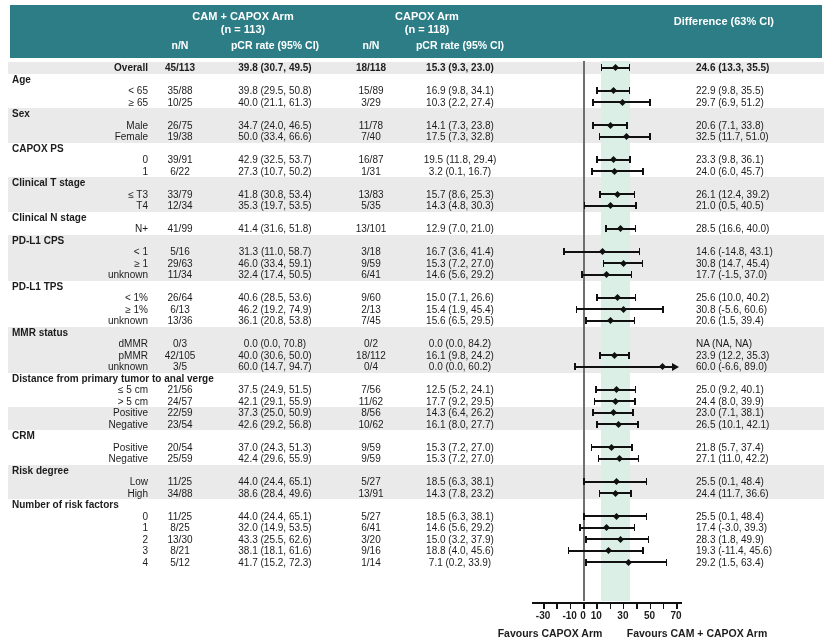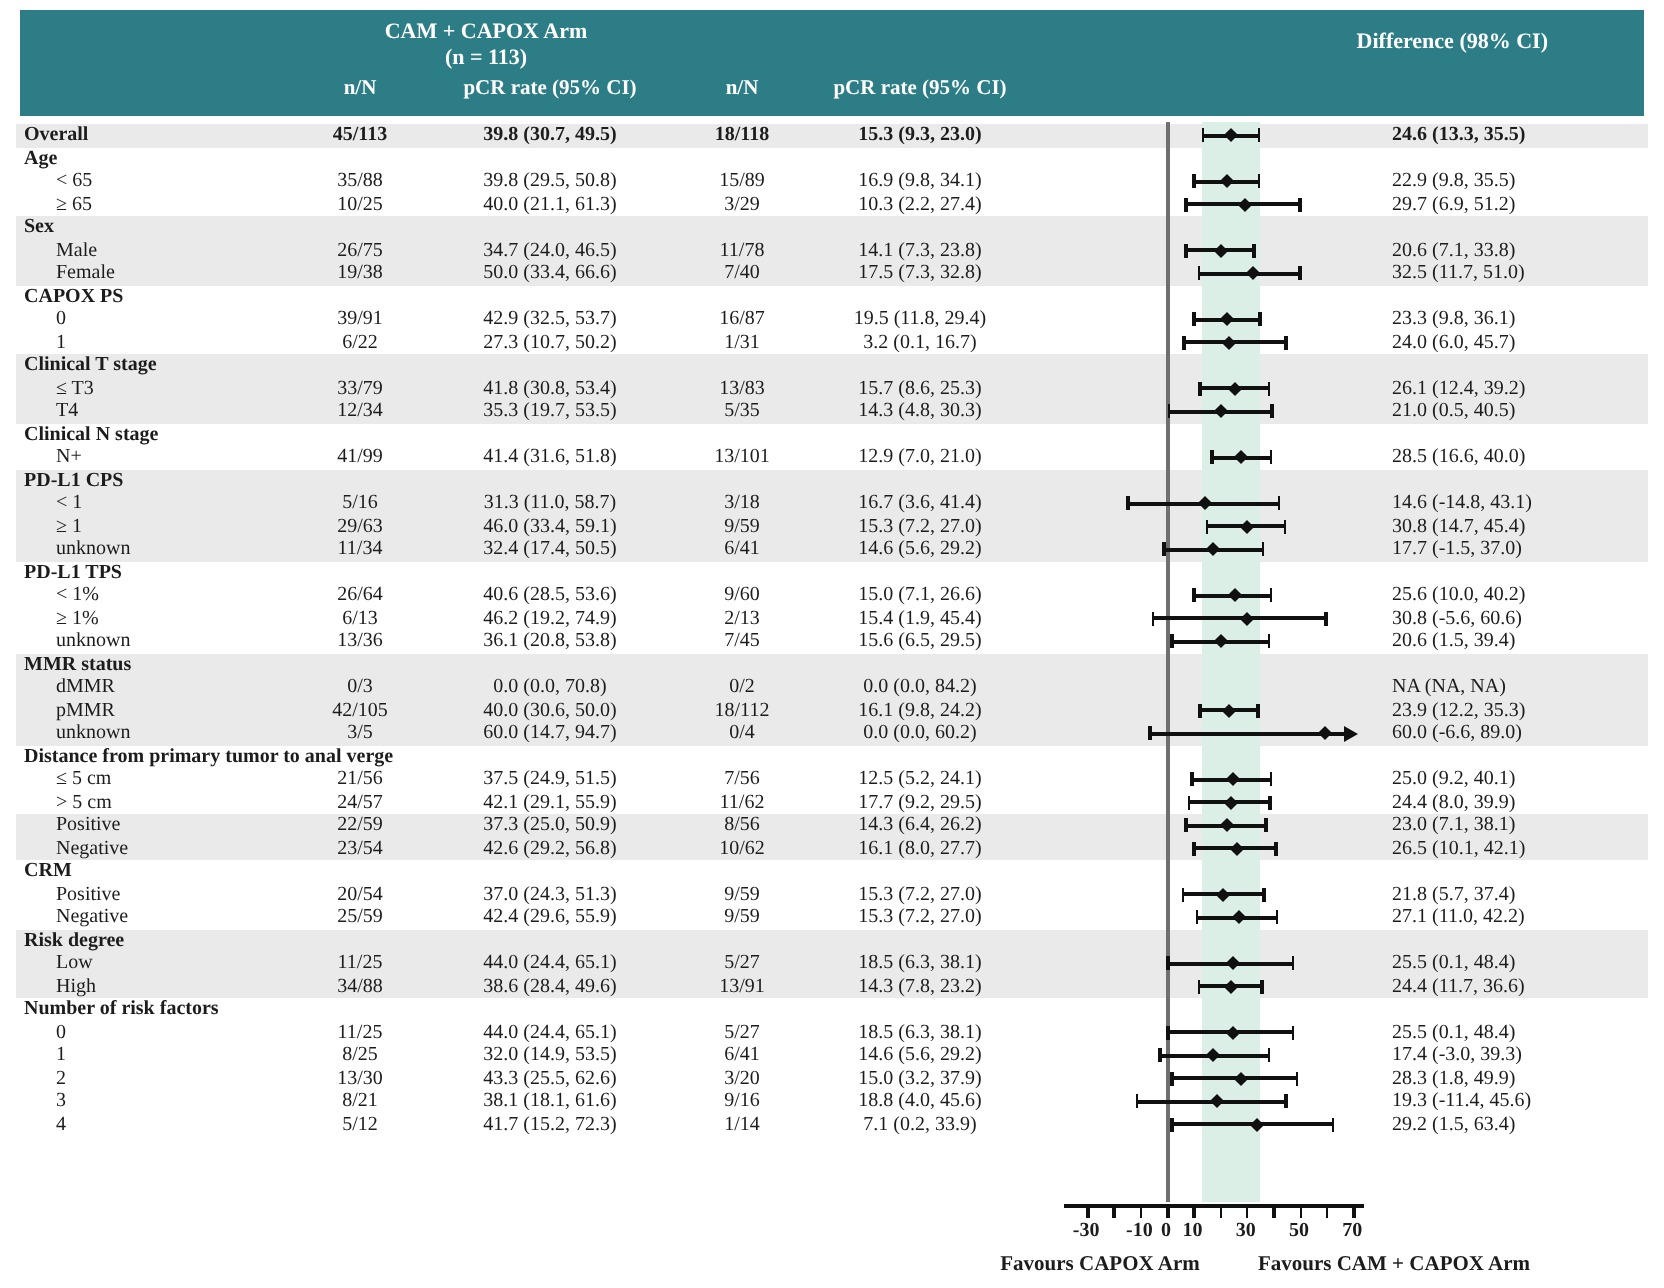--- a/index.html
+++ b/index.html
@@ -1,37 +1,37 @@
 <!DOCTYPE html>
 <html style="--teal: #2c7d86; --mint: #dcefe7; --shade: #eaeaea; --zero: #6f6f6f;"><head>
 <meta charset="utf-8">
 <style>
   :root{
     --teal:#2c7d86; --mint:#dcefe7; --shade:#eaeaea; --zero:#6f6f6f; --ink:#1c1c1c;
   }
   html,body{margin:0;padding:0;background:#fff;}
   .fig{position:relative;width:832px;height:644px;background:#ffffff;overflow:hidden;
-       font-family:Liberation Serif, serif;color:var(--ink);}
+       font-family:Liberation Sans, sans-serif;color:var(--ink);}
   
   .thead{position:absolute;top:5px;left:10px;width:812px;height:53px;background:var(--teal);
          color:#fff;display:grid;grid-template-columns:138px 64px 126px 66px 112px 168px 138px;
          grid-template-rows:31px 22px;}
   .arm-title{grid-row:1;text-align:center;font-weight:bold;font-size:11px;line-height:13px;padding-top:5px;}
   .arm1{grid-column:2/4;} .arm2{grid-column:4/6;}
   .diff-title{grid-column:6/8;grid-row:1;align-self:center;justify-self:end;
               font-weight:bold;font-size:11px;padding-right:48px;}
   .subhead{grid-row:2;text-align:center;font-weight:bold;font-size:10.5px;line-height:18px;}
   .sh-nn1{grid-column:2;} .sh-pcr1{grid-column:3;} .sh-nn2{grid-column:4;} .sh-pcr2{grid-column:5;}
   
   .tbody{position:absolute;top:61px;left:8px;width:816px;height:539px;padding-top:1px;box-sizing:border-box;}
   .section.shaded{background:var(--shade);}
   .row{display:grid;grid-template-columns:140px 64px 126px 66px 112px 168px 140px;
        height:11.5px;line-height:11.6px;font-size:10px;white-space:nowrap;}
   .cell{overflow:visible;}
-  .label{padding-left:4px;}
+  .label{padding-left:4px;text-align:right;}
   .sub-label{padding-left:20px;}
   .group-label{grid-column:1/6;font-weight:bold;padding-left:4px;}
   .num{text-align:center;}
   .diffc{text-align:left;padding-left:12px;}
   .section.bold-sec .row{font-weight:bold;}
   .plot-cell{position:relative;height:100%;grid-column:6;}
   
   .band{position:absolute;top:0;height:540px;background:var(--mint);z-index:1;}
   .zero-line{position:absolute;top:0;height:540px;width:1.5px;background:var(--zero);z-index:1;}
   .ci-line{position:absolute;top:50%;margin-top:-1px;height:1.8px;background:#101010;z-index:2;}
@@ -51,21 +51,25 @@
 </head>
 <body>
 
 <div class="fig">
 
   <div class="thead">
     <div class="arm-title arm1">
       <div>CAM + CAPOX Arm</div>
       <div>(n = 113)</div>
     </div>
-    <div class="diff-title">Difference (98% CI)</div>
+    <div class="arm-title arm2">
+      <div>CAPOX Arm</div>
+      <div>(n = 118)</div>
+    </div>
+    <div class="diff-title">Difference (63% CI)</div>
     <div class="subhead sh-nn1">n/N</div>
     <div class="subhead sh-pcr1">pCR rate (95% CI)</div>
     <div class="subhead sh-nn2">n/N</div>
     <div class="subhead sh-pcr2">pCR rate (95% CI)</div>
   </div>
 
   <div class="tbody" id="tbody">
       <div class="section shaded bold-sec">
         <div class="row">
           <div class="cell label">Overall</div>

